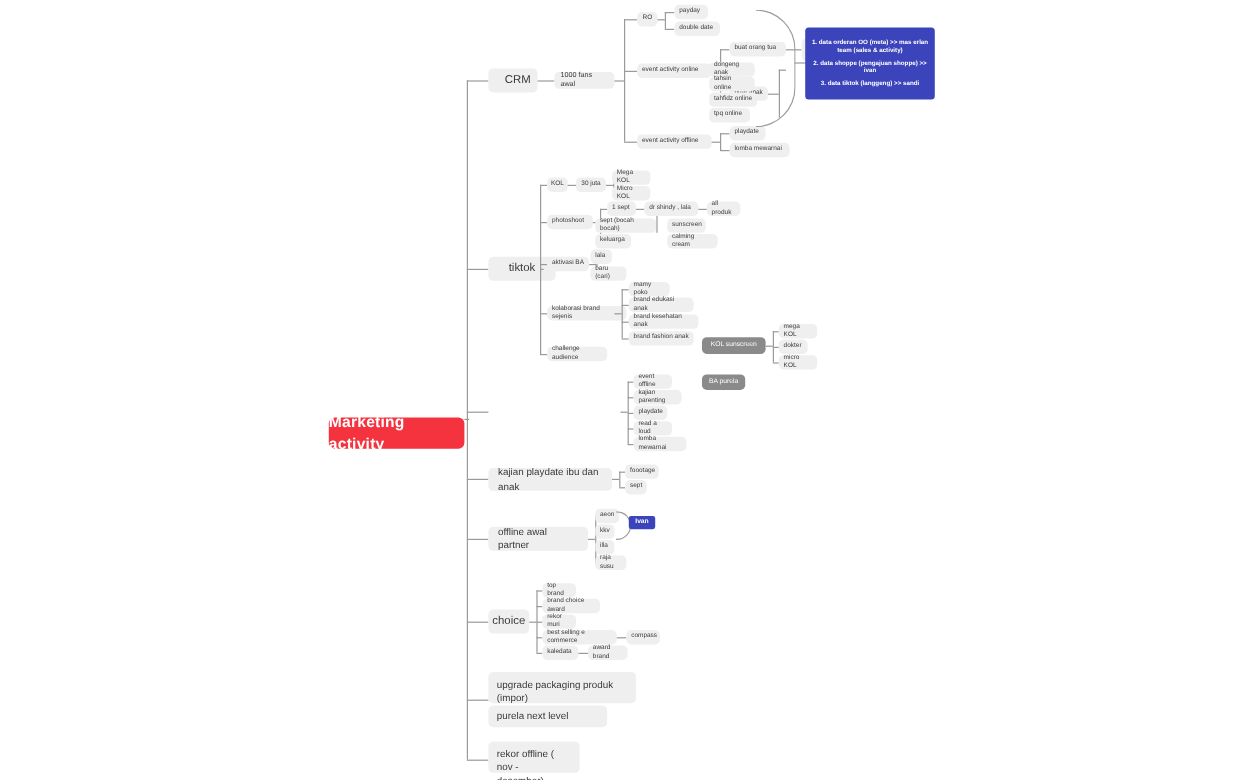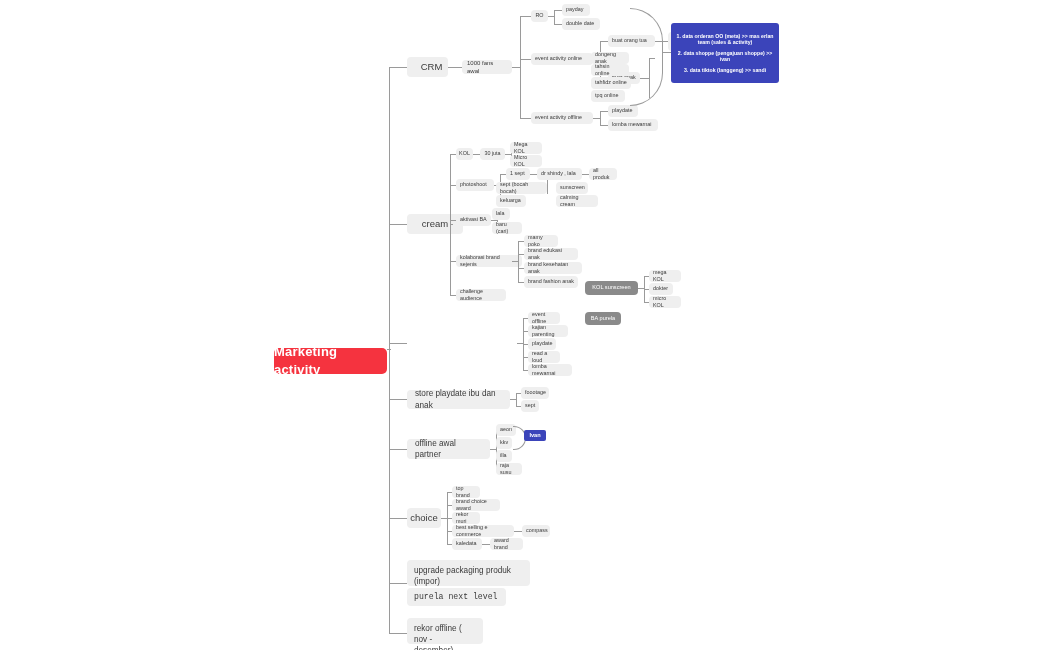--- a/index.html
+++ b/index.html
@@ -115,21 +115,21 @@
   <div class="brace" style="left:630px;top:8px;width:32px;height:96px;border-radius:0 60px 60px 0;"></div>
   <div class="edge h" style="left:662px;top:52px;width:14px;"></div>
 
   <div class="n-blue node" style="left:671px;top:23px;width:108px;height:60px;flex-direction:column;justify-content:center;gap:4px;padding:3px 4px;font-size:5.2px;line-height:1.25;">
     <span class="callout-line">1. data orderan OO (meta) &gt;&gt; mas erlan team (sales &amp; activity)</span>
     <span class="callout-line">2. data shoppe (pengajuan shoppe) &gt;&gt; ivan</span>
     <span class="callout-line">3. data tiktok (langgeng) &gt;&gt; sandi</span>
   </div>
 
   <div class="edge h" style="left:389px;top:224px;width:18px;"></div>
-  <div class="node n-l1" style="left:407px;top:214px;width:56px;height:20px;justify-content:center;">cream</div>
+  <div class="node n-l1" style="left:407px;top:214px;width:56px;height:20px;justify-content:center;">tiktok</div>
   <div class="edge h" style="left:463px;top:224px;width:8px;"></div>
   <div class="edge v" style="left:450px;top:154px;height:141px;"></div>
   <div class="edge h" style="left:450px;top:224px;width:3px;"></div>
 
   <div class="edge h" style="left:450px;top:154px;width:6px;"></div>
   <div class="node n-l3" style="left:456px;top:148px;width:17px;height:12px;justify-content:center;">KOL</div>
   <div class="edge h" style="left:473px;top:154px;width:7px;"></div>
   <div class="node n-l3" style="left:480px;top:148px;width:25px;height:12px;justify-content:center;">30 juta</div>
   <div class="edge h" style="left:505px;top:154px;width:6px;"></div>
   <div class="edge v" style="left:511px;top:148px;height:13px;"></div>
@@ -202,21 +202,21 @@
   <div class="edge h" style="left:523px;top:331px;width:5px;"></div>
   <div class="node n-l3" style="left:528px;top:325px;width:40px;height:12px;">kajian parenting</div>
   <div class="edge h" style="left:523px;top:344px;width:5px;"></div>
   <div class="node n-l3" style="left:528px;top:338px;width:28px;height:12px;">playdate</div>
   <div class="edge h" style="left:523px;top:357px;width:5px;"></div>
   <div class="node n-l3" style="left:528px;top:351px;width:32px;height:12px;">read a loud</div>
   <div class="edge h" style="left:523px;top:370px;width:5px;"></div>
   <div class="node n-l3" style="left:528px;top:364px;width:44px;height:12px;">lomba mewarnai</div>
 
   <div class="edge h" style="left:389px;top:399px;width:18px;"></div>
-  <div class="node n-l1" style="left:407px;top:390px;width:103px;height:19px;justify-content:center;font-size:8.2px;">store playdate ibu dan anak</div>
+  <div class="node n-l1" style="left:407px;top:390px;width:103px;height:19px;justify-content:center;font-size:8.2px;">kajian playdate ibu dan anak</div>
   <div class="edge h" style="left:510px;top:399px;width:6px;"></div>
   <div class="edge v" style="left:516px;top:393px;height:13px;"></div>
   <div class="edge h" style="left:516px;top:393px;width:5px;"></div>
   <div class="node n-l3" style="left:521px;top:387px;width:28px;height:12px;">foootage</div>
   <div class="edge h" style="left:516px;top:406px;width:5px;"></div>
   <div class="node n-l3" style="left:521px;top:400px;width:18px;height:12px;">sept</div>
 
   <div class="edge h" style="left:389px;top:449px;width:18px;"></div>
   <div class="node n-l1" style="left:407px;top:439px;width:83px;height:20px;justify-content:center;font-size:8.2px;">offline awal partner</div>
   <div class="edge h" style="left:490px;top:449px;width:6px;"></div>
@@ -248,19 +248,19 @@
   <div class="edge h" style="left:514px;top:531px;width:8px;"></div>
   <div class="node n-l3" style="left:522px;top:525px;width:28px;height:12px;">compass</div>
   <div class="edge h" style="left:447px;top:544px;width:5px;"></div>
   <div class="node n-l3" style="left:452px;top:538px;width:30px;height:12px;">kaledata</div>
   <div class="edge h" style="left:482px;top:544px;width:8px;"></div>
   <div class="node n-l3" style="left:490px;top:538px;width:33px;height:12px;">award brand</div>
 
   <div class="edge h" style="left:389px;top:583px;width:18px;"></div>
   <div class="node n-l1" style="left:407px;top:560px;width:123px;height:26px;padding:0 7px;align-items:flex-start;padding-top:5px;font-size:8.2px;">upgrade packaging produk
 (impor)</div>
-  <div class="node n-l1" style="left:407px;top:588px;width:99px;height:18px;padding:0 7px;font-size:8.2px;font-family:Liberation Mono, monospace;">purela next level</div>
+  <div class="node n-l1" style="left:407px;top:588px;width:99px;height:18px;padding:0 7px;font-size:8.2px;">purela next level</div>
 
   <div class="edge h" style="left:389px;top:633px;width:18px;"></div>
   <div class="node n-l1" style="left:407px;top:618px;width:76px;height:26px;padding:0 7px;align-items:flex-start;padding-top:5px;font-size:8.2px;">rekor offline ( nov -
 desember)</div>
 
 </div>
 
 </body></html>

